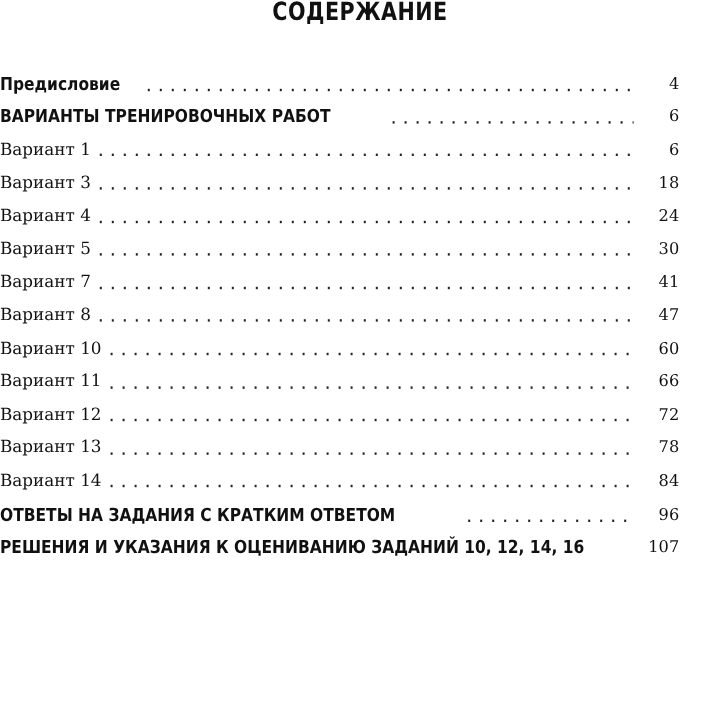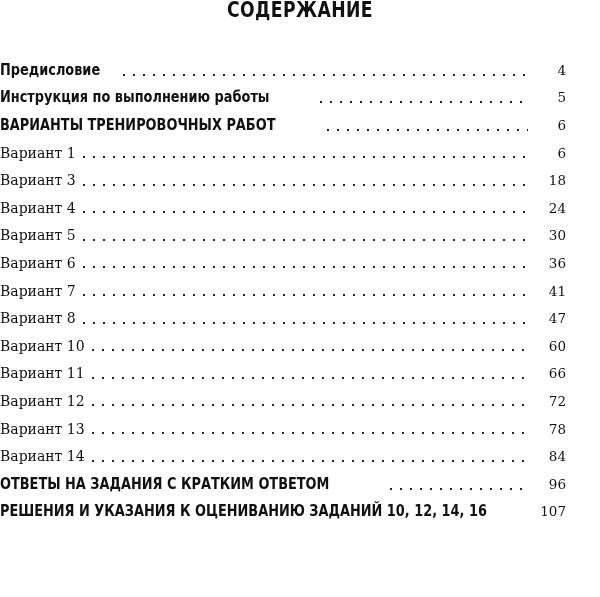--- a/index.html
+++ b/index.html
@@ -39,25 +39,20 @@
 
 <div class="title">СОДЕРЖАНИЕ</div>
 
 <div class="toc">
   <div class="row bold">
       <span class="label">Предисловие</span>
       <span class="dots"></span>
       <span class="page">4</span>
     </div>
   <div class="row bold">
-      <span class="label">Инструкция по выполнению работы</span>
-      <span class="dots"></span>
-      <span class="page">5</span>
-    </div>
-  <div class="row bold">
       <span class="label">ВАРИАНТЫ ТРЕНИРОВОЧНЫХ РАБОТ</span>
       <span class="dots"></span>
       <span class="page">6</span>
     </div>
   <div class="row plain">
       <span class="label">Вариант 1</span>
       <span class="dots"></span>
       <span class="page">6</span>
     </div>
   <div class="row plain">
@@ -67,25 +62,20 @@
     </div>
   <div class="row plain">
       <span class="label">Вариант 4</span>
       <span class="dots"></span>
       <span class="page">24</span>
     </div>
   <div class="row plain">
       <span class="label">Вариант 5</span>
       <span class="dots"></span>
       <span class="page">30</span>
-    </div>
-  <div class="row plain">
-      <span class="label">Вариант 6</span>
-      <span class="dots"></span>
-      <span class="page">36</span>
     </div>
   <div class="row plain">
       <span class="label">Вариант 7</span>
       <span class="dots"></span>
       <span class="page">41</span>
     </div>
   <div class="row plain">
       <span class="label">Вариант 8</span>
       <span class="dots"></span>
       <span class="page">47</span>

